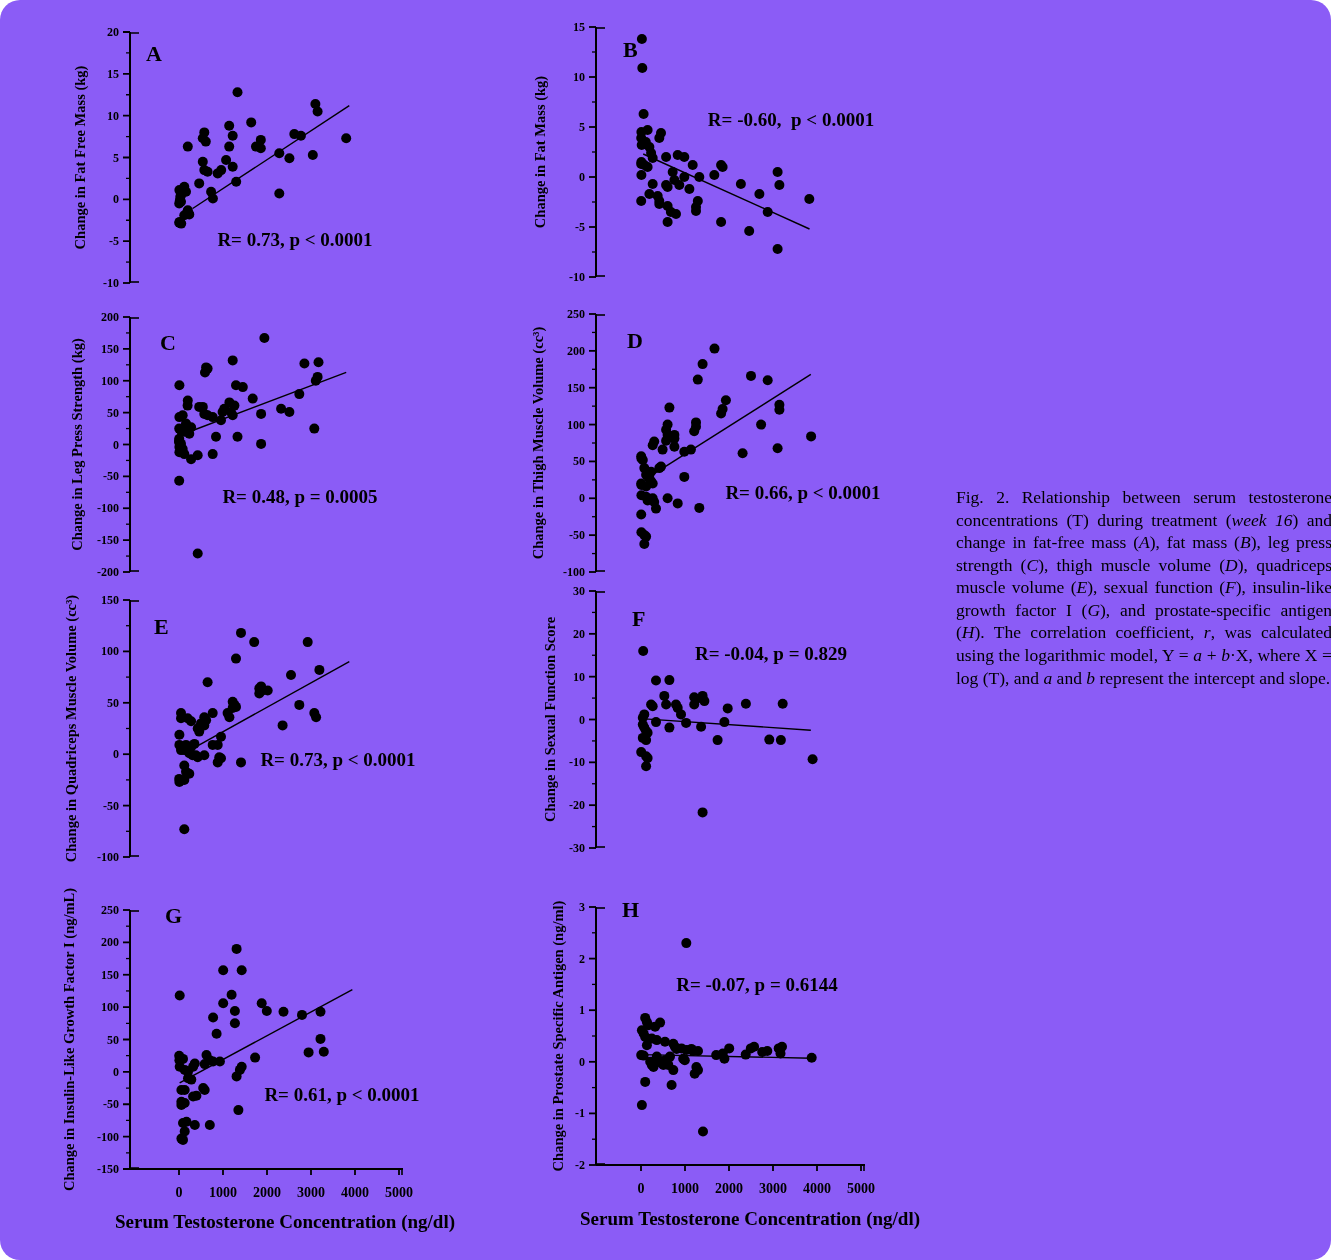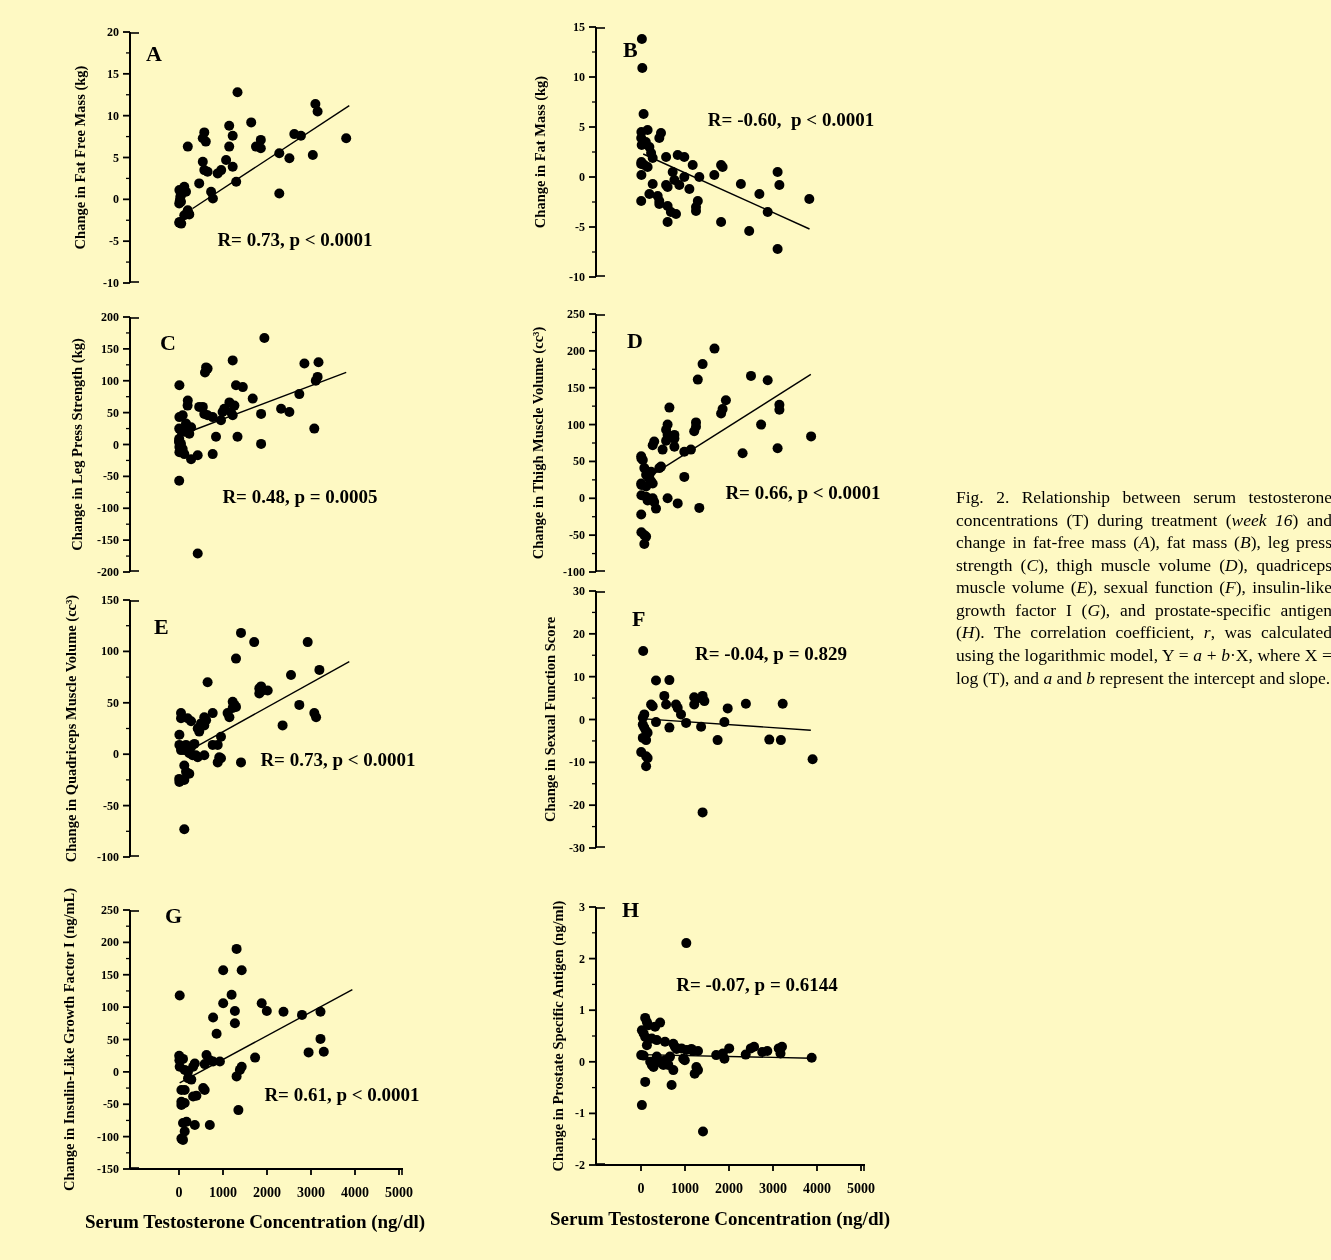--- a/index.html
+++ b/index.html
@@ -1,34 +1,34 @@
 <!DOCTYPE html>
 <html><head>
 <meta charset="utf-8">
 <style>
   html,body{margin:0;padding:0;background:#ffffff;}
-  #figure{position:relative;width:1331px;height:1260px;background:#fef9c3;overflow:hidden;
-          font-family:"Liberation Serif","DejaVu Serif",serif;}
+  #figure{position:relative;width:1331px;height:1260px;background:#8b5cf6;overflow:hidden;
+          font-family:"Liberation Serif","DejaVu Serif",serif;border-radius:20px;}
   .panel{position:absolute;}
   .panel svg{overflow:visible;display:block;}
   
   #panel-0{left:60px;top:10px;}
   #panel-1{left:525px;top:10px;}
   #panel-2{left:60px;top:305px;}
   #panel-3{left:525px;top:305px;}
   #panel-4{left:60px;top:588px;}
   #panel-5{left:525px;top:584px;}
   #panel-6{left:60px;top:885px;}
   #panel-7{left:525px;top:885px;}
   .tick{font:bold 12px "Liberation Serif",serif;fill:#000;}
   .xtick{font:bold 14px "Liberation Serif",serif;fill:#000;}
   .ylab{font:bold 14.5px "Liberation Serif",serif;fill:#000;}
   .letter{font:bold 22px "Liberation Serif",serif;fill:#000;}
   .ann{font:bold 19px "Liberation Serif",serif;fill:#000;}
-  .xtitle{position:absolute;width:400px;
+  .xtitle{position:absolute;width:400px;text-align:center;
           font:bold 19px "Liberation Serif",serif;color:#000;}
   #xtitle-left{left:85px;top:1211px;}
   #xtitle-right{left:550px;top:1208px;}
   #caption{position:absolute;left:956px;top:486px;width:376px;
            font-size:17.5px;line-height:1.29;color:#000;text-align:justify;}
   #caption i{font-style:italic;}
 </style>
 </head>
 <body>
 

